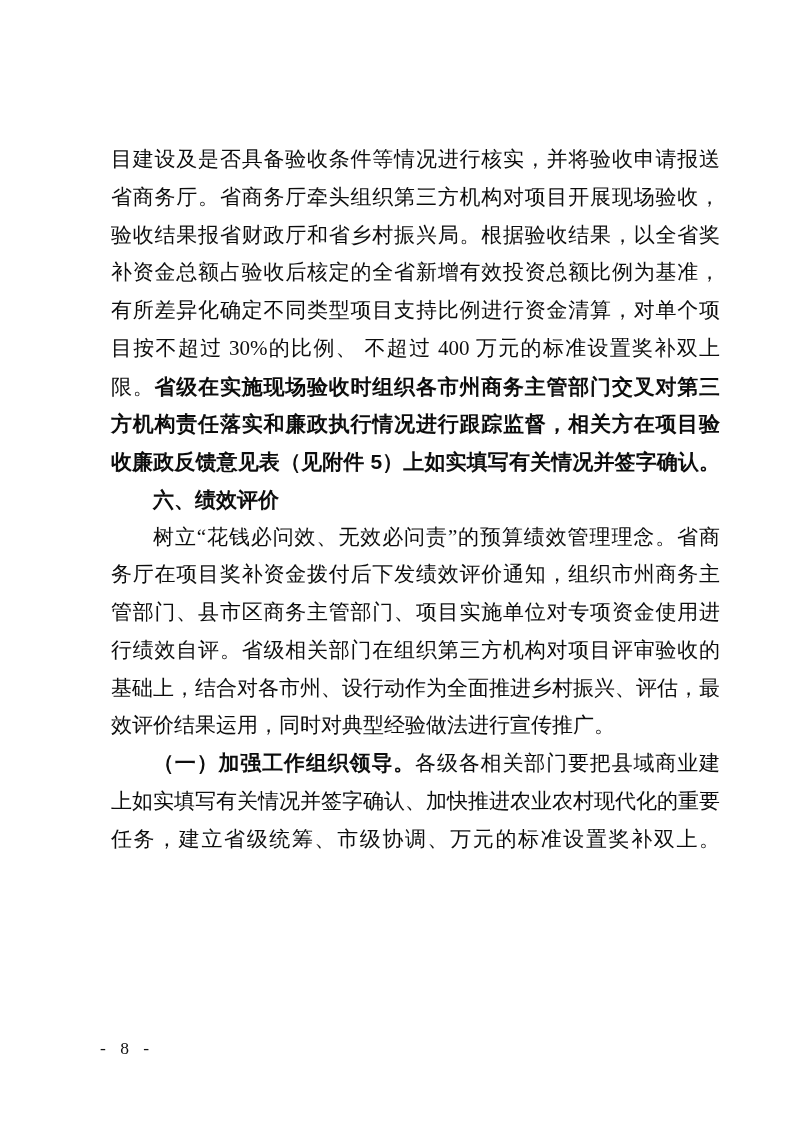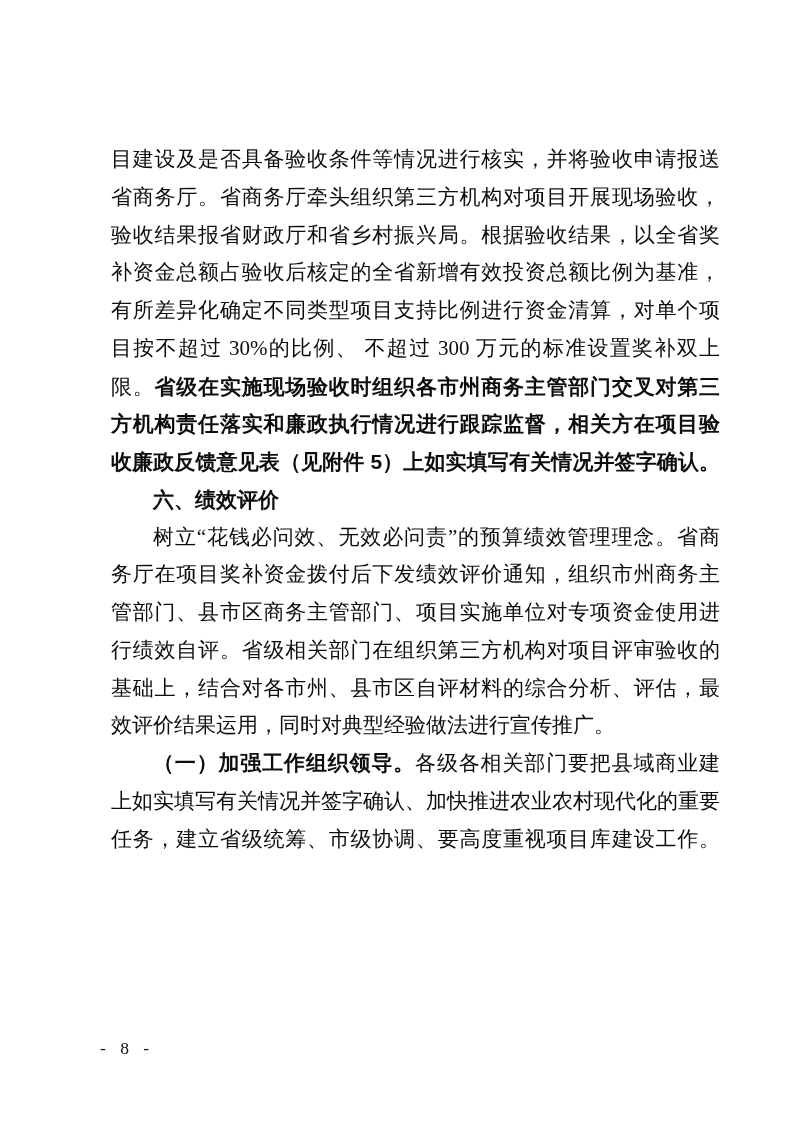--- a/index.html
+++ b/index.html
@@ -66,36 +66,36 @@
 <body>
 
 <div class="page">
   <div class="content" id="doc-content">
       <div class="block">
         <div class="line"><span>目建设及是否具备验收条件等情况进行核实，并将验收申请报送</span></div>
         <div class="line"><span>省商务厅。省商务厅牵头组织第三方机构对项目开展现场验收，</span></div>
         <div class="line"><span>验收结果报省财政厅和省乡村振兴局。根据验收结果，以全省奖</span></div>
         <div class="line"><span>补资金总额占验收后核定的全省新增有效投资总额比例为基准，</span></div>
         <div class="line"><span>有所差异化确定不同类型项目支持比例进行资金清算，对单个项</span></div>
-        <div class="line"><span>目按不超过 30%的比例、 不超过 300 万元的标准设置奖补双上</span></div>
+        <div class="line"><span>目按不超过 30%的比例、 不超过 400 万元的标准设置奖补双上</span></div>
         <div class="line"><span>限。</span><span class="hei">省级在实施现场验收时组织各市州商务主管部门交叉对第三</span></div>
         <div class="line"><span class="hei">方机构责任落实和廉政执行情况进行跟踪监督，相关方在项目验</span></div>
         <div class="line"><span class="hei">收廉政反馈意见表（见附件 5）上如实填写有关情况并签字确认。</span></div>
       </div>
       <div class="block">
         <div class="line indent nofull heading-line"><span class="hei">六、绩效评价</span></div>
       </div>
       <div class="block">
         <div class="line indent"><span>树立“花钱必问效、无效必问责”的预算绩效管理理念。省商</span></div>
         <div class="line"><span>务厅在项目奖补资金拨付后下发绩效评价通知，组织市州商务主</span></div>
         <div class="line"><span>管部门、县市区商务主管部门、项目实施单位对专项资金使用进</span></div>
         <div class="line"><span>行绩效自评。省级相关部门在组织第三方机构对项目评审验收的</span></div>
-        <div class="line"><span>基础上，结合对各市州、县市区自评材料的综合分析、评估，最</span></div>
+        <div class="line"><span>基础上，结合对各市州、设行动作为全面推进乡村振兴、评估，最</span></div>
         <div class="line nofull"><span>效评价结果运用，同时对典型经验做法进行宣传推广。</span></div>
       </div>
       <div class="block">
         <div class="line indent"><span class="kai">（一）加强工作组织领导。</span><span>各级各相关部门要把县域商业建</span></div>
         <div class="line"><span>上如实填写有关情况并签字确认、加快推进农业农村现代化的重要</span></div>
-        <div class="line"><span>任务，建立省级统筹、市级协调、要高度重视项目库建设工作。</span></div>
+        <div class="line"><span>任务，建立省级统筹、市级协调、万元的标准设置奖补双上。</span></div>
       </div>
     </div>
   <div class="footer-page-number">- 8 -</div>
 </div>
 
 </body></html>

